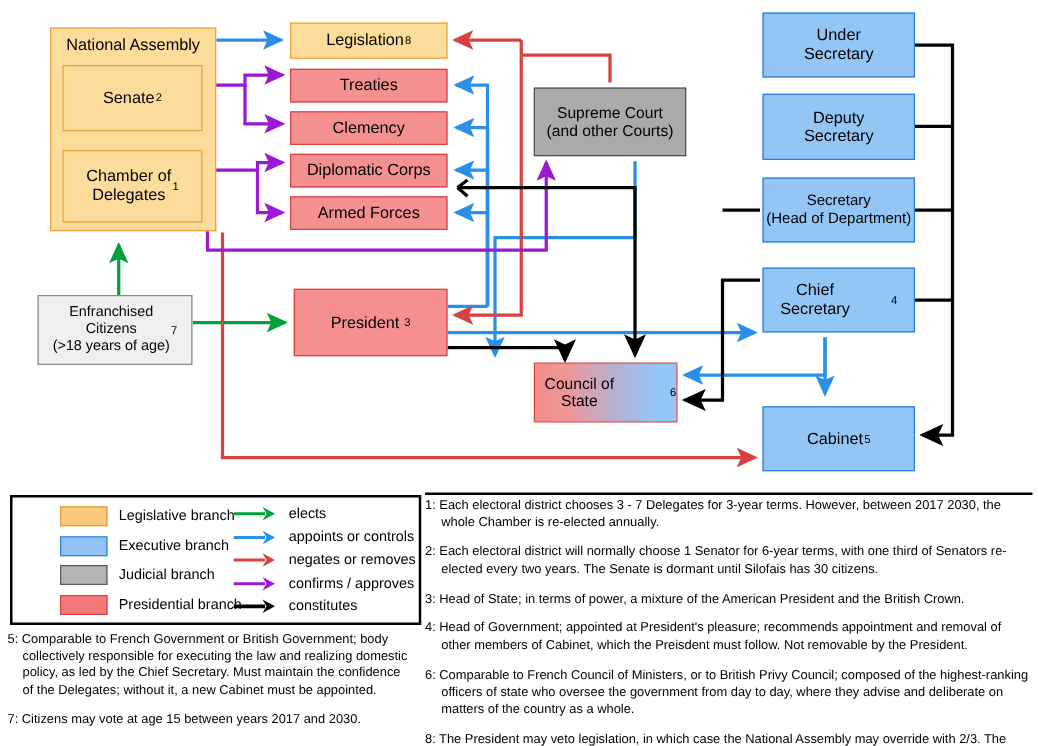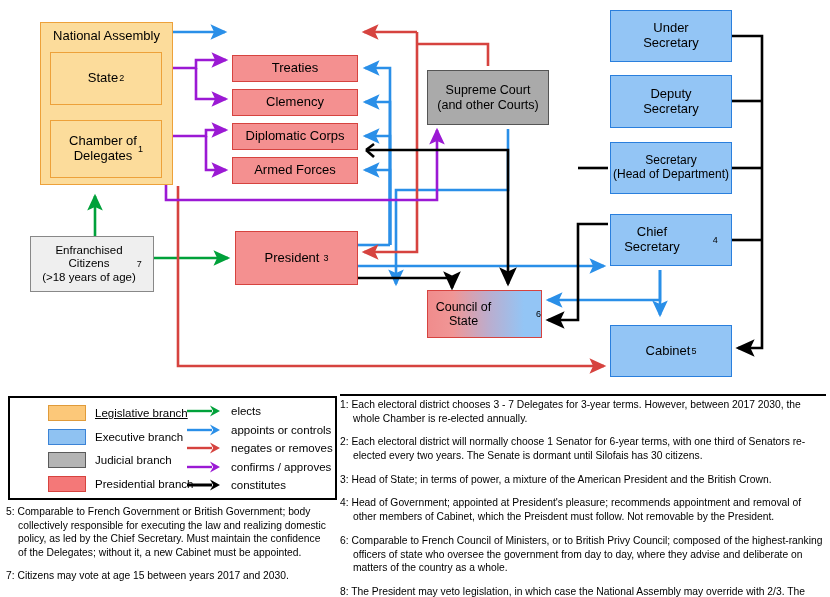--- a/index.html
+++ b/index.html
@@ -135,37 +135,41 @@
       <path d="M608,224 L578,224 L578,320 L548,320" stroke="#000" marker-end="url(#ah-black)"></path>
       <path d="M608,168 L578,168" stroke="#000"></path>
     </g>
   </svg>
 
   <div class="node leg" id="natassembly">
     <div class="naLabel">National Assembly</div>
   </div>
 
   <div class="node leg" id="senate">
-    <span>State</span>
+    <span>Senate</span>
       <span class="sup">2</span>
   </div>
 
   <div class="node leg" id="chamber">
     <span style="white-space:pre-line">Chamber of
 Delegates</span>
       <span class="sup">1</span>
   </div>
 
   <div class="node plain" id="citizens">
     <span style="white-space:pre-line">Enfranchised
 Citizens
 (&gt;18 years of age)</span>
       <span class="sup">7</span>
   </div>
 
+  <div class="node leg" id="legislation">
+    <span>Legislation</span>
+      <span class="sup">8</span>
+  </div>
   <div class="node pres" id="treaties">
     <span>Treaties</span>
   </div>
   <div class="node pres" id="clemency">
     <span>Clemency</span>
   </div>
   <div class="node pres" id="diplomatic">
     <span>Diplomatic Corps</span>
   </div>
   <div class="node pres" id="armed">
@@ -204,21 +208,21 @@
 Secretary</span>
       <span class="sup">4</span>
   </div>
   <div class="node exe" id="cabinet">
     <span>Cabinet</span>
       <span class="sup">5</span>
   </div>
 
   <div id="legendBox"></div>
   <div id="legendBranches">
-      <div class="legRow" style="left: 48px; top: 405px; text-decoration: underline;">
+      <div class="legRow" style="left: 48px; top: 405px;">
         <div class="swatch" style="background: rgb(252, 200, 121); border: 1.4px solid rgb(224, 155, 58);"></div>
         <span>Legislative branch</span>
       </div>
       <div class="legRow" style="left: 48px; top: 428.5px;">
         <div class="swatch" style="background: rgb(143, 194, 242); border: 1.4px solid rgb(59, 131, 214);"></div>
         <span>Executive branch</span>
       </div>
       <div class="legRow" style="left: 48px; top: 452px;">
         <div class="swatch" style="background: rgb(180, 180, 180); border: 1.4px solid rgb(90, 90, 90);"></div>
         <span>Judicial branch</span>

